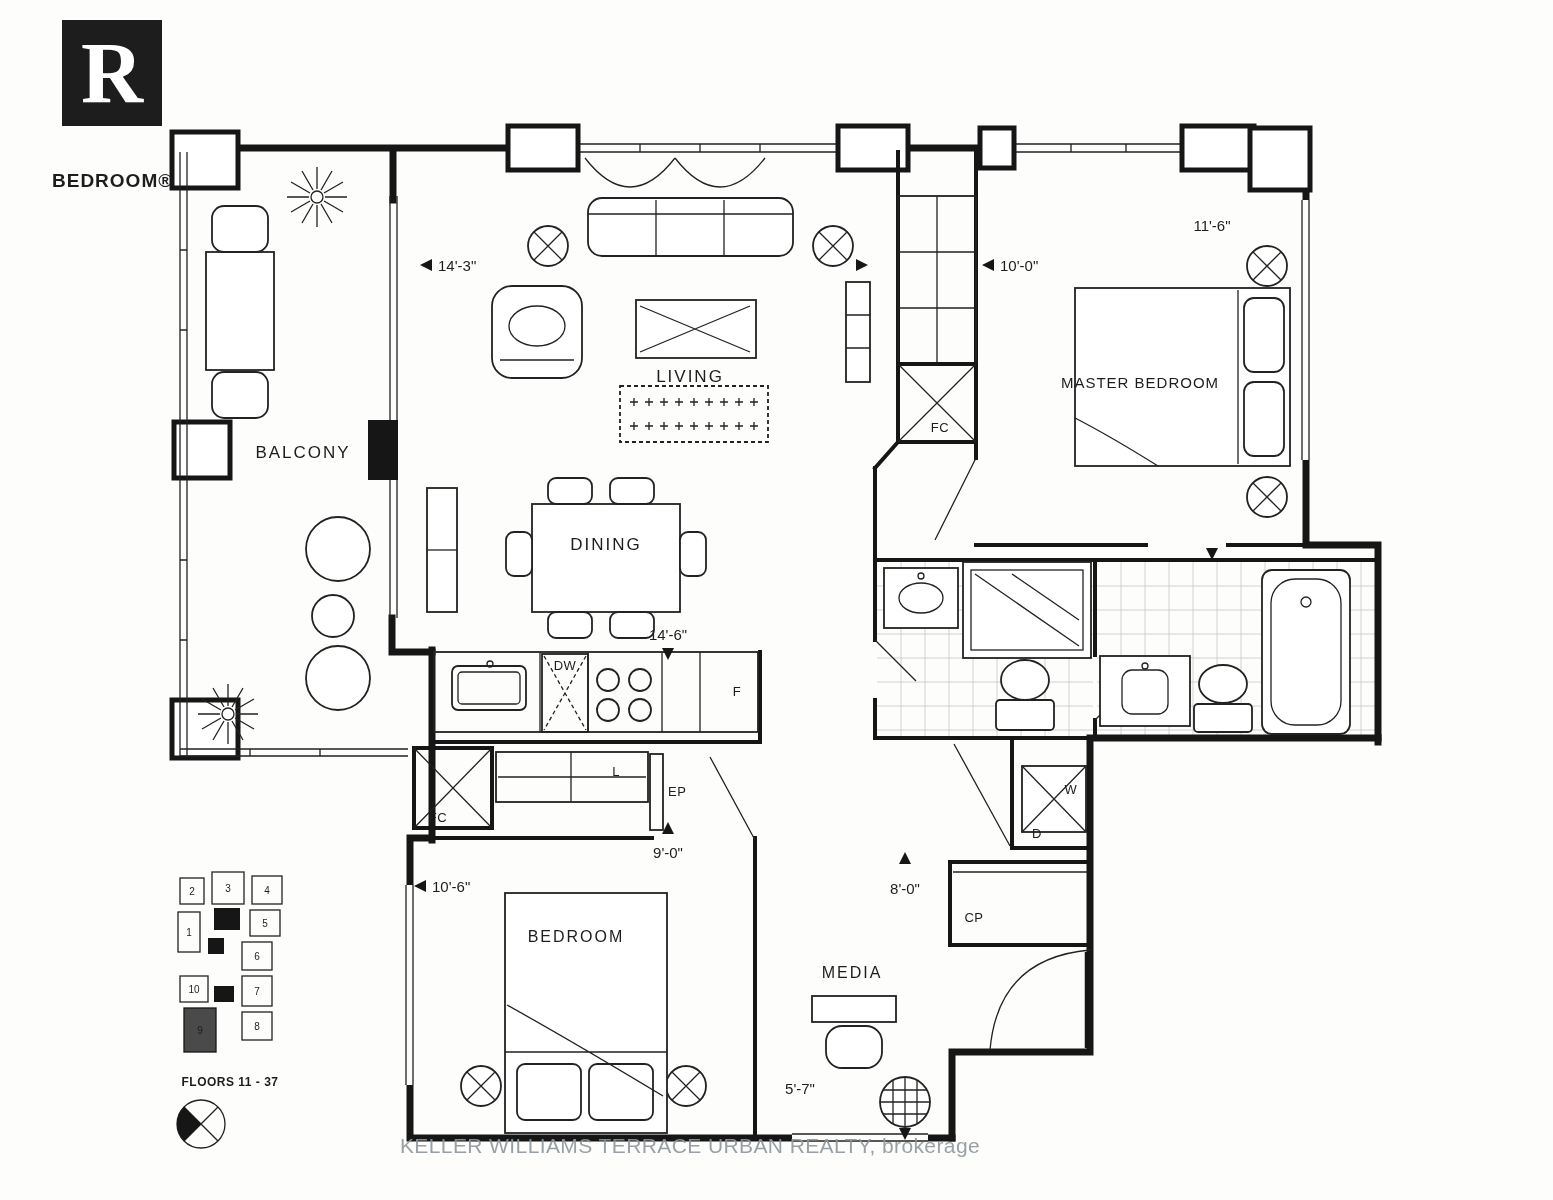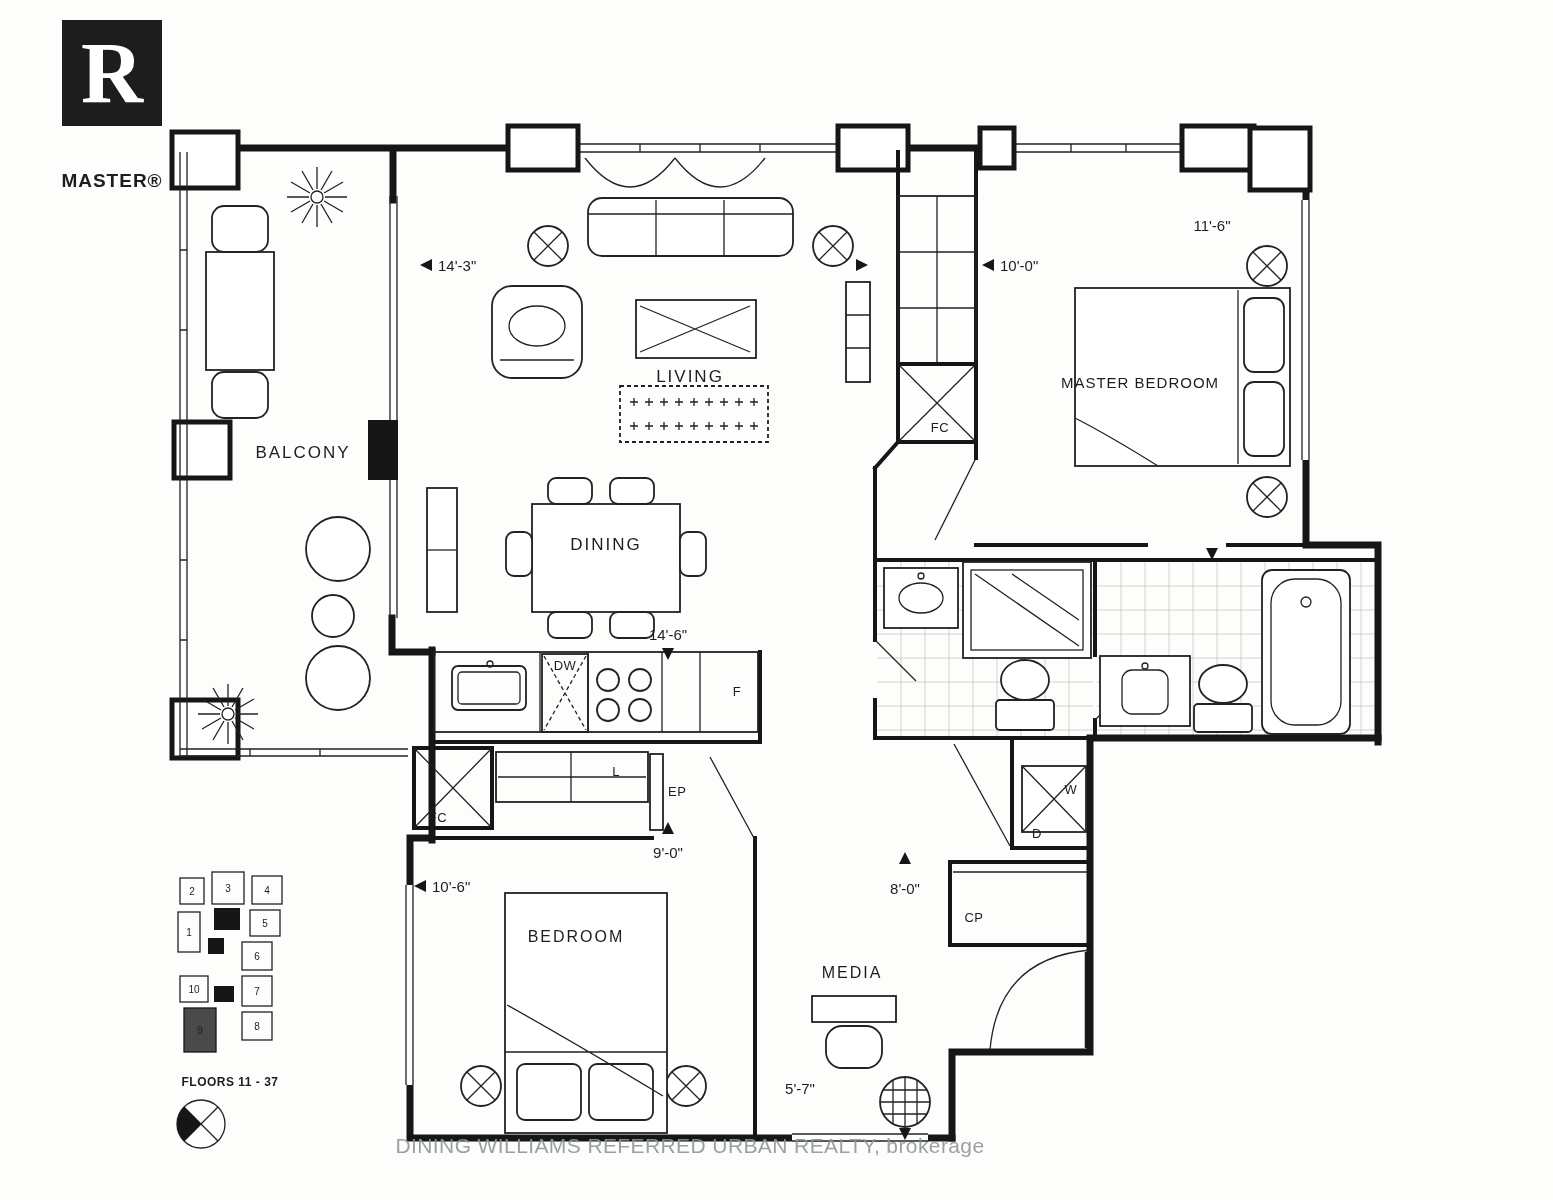--- a/index.html
+++ b/index.html
@@ -37,21 +37,21 @@
   .flo{font-size:12px;font-weight:bold;letter-spacing:.5px;}
 </style>
 </head>
 <body>
 
 <div class="page">
 
   <div class="logo-block">
     <span>R</span>
   </div>
-  <div class="logo-text">MASTER®</div>
+  <div class="logo-text">BEDROOM®</div>
 
 
   <svg class="plan-svg" width="1553" height="1200" viewBox="0 0 1553 1200">
 
     <g>
       <path class="grid" d="M901,562V736M925,562V736M949,562V736M973,562V736M997,562V736M1021,562V736M1045,562V736M1069,562V736"></path>
       <path class="grid" d="M877,586H1093M877,610H1093M877,634H1093M877,658H1093M877,682H1093M877,706H1093M877,730H1093"></path>
     </g>
     <g>
       <path class="grid" d="M1121,562V736M1145,562V736M1169,562V736M1193,562V736M1217,562V736M1241,562V736M1265,562V736M1289,562V736M1313,562V736M1337,562V736M1361,562V736"></path>
@@ -342,15 +342,15 @@
     </g>
 
     <g>
       <circle class="t" cx="201" cy="1124" r="24"></circle>
       <path class="t" d="M184,1107L218,1141 M218,1107L184,1141"></path>
       <path class="blk" d="M201,1124L184,1107A24,24 0 0 0 184,1141Z"></path>
     </g>
 
   </svg>
 
-  <div class="watermark">DINING WILLIAMS REFERRED URBAN REALTY, brokerage</div>
+  <div class="watermark">KELLER WILLIAMS TERRACE URBAN REALTY, brokerage</div>
 
 </div>
 
 </body></html>

